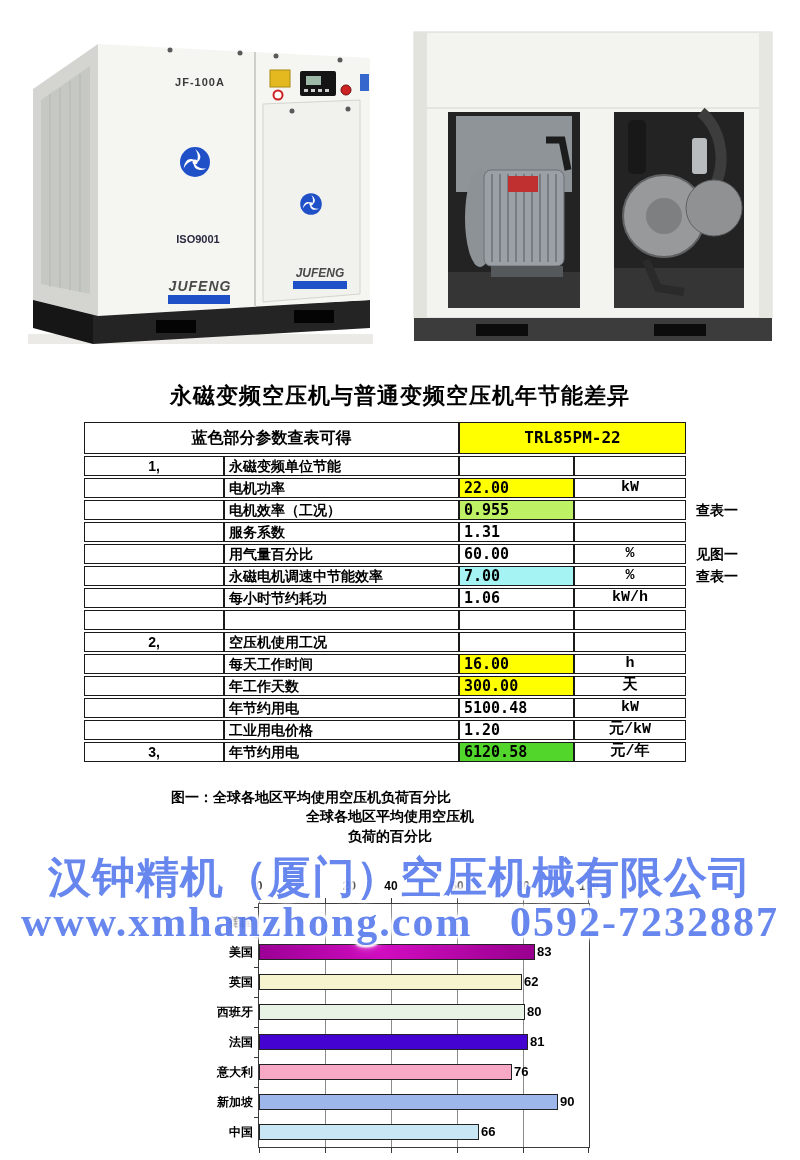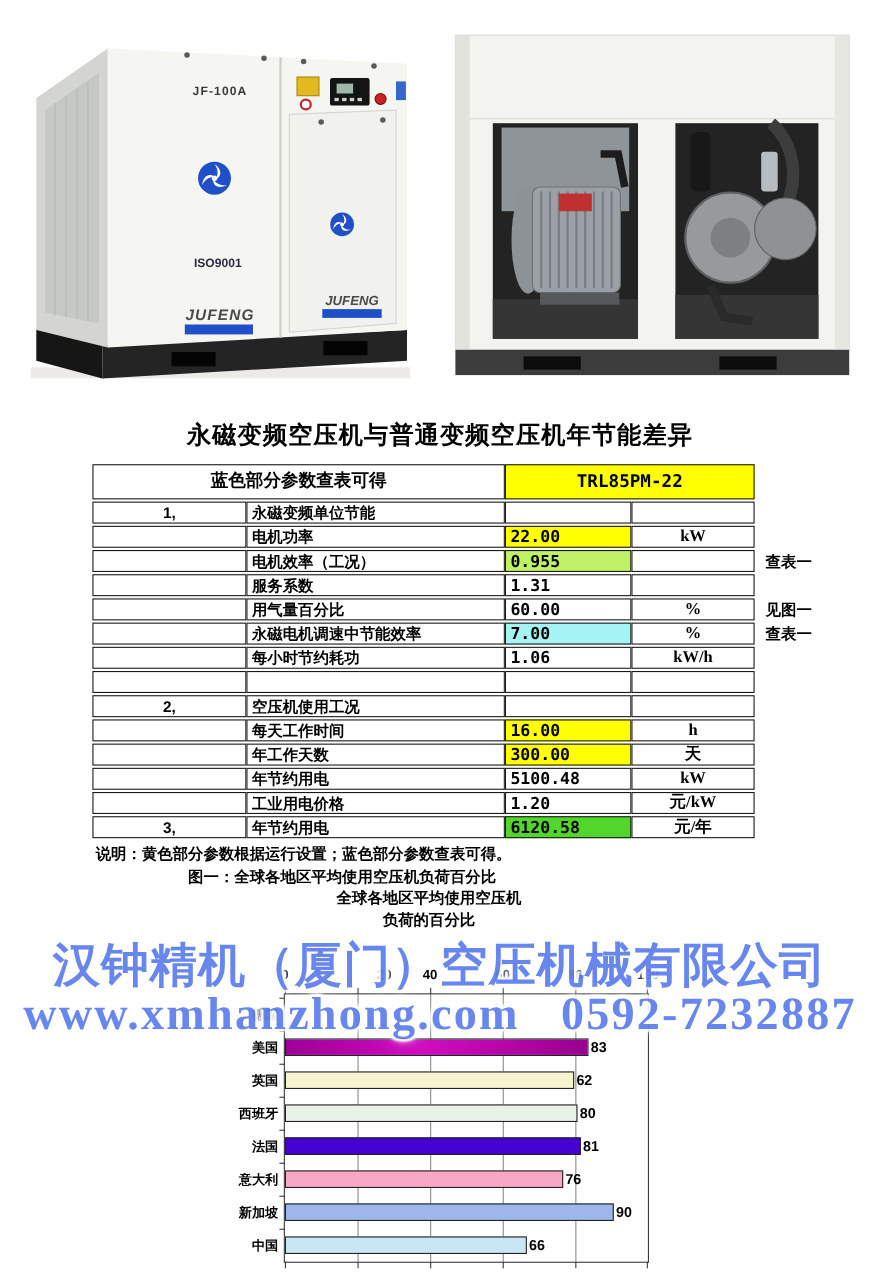--- a/index.html
+++ b/index.html
@@ -19,21 +19,21 @@
   #spec-table{position:absolute;left:84px;top:420px;border-collapse:separate;border-spacing:0 2px;
               table-layout:fixed;}
   #spec-table col.w1{width:140px}#spec-table col.w2{width:235px}
   #spec-table col.w3{width:115px}#spec-table col.w4{width:112px}#spec-table col.w5{width:80px}
   #spec-table td{border:1px solid #1a1a1a;height:18px;line-height:18px;padding:0 4px;
                  font-size:14px;font-weight:bold;overflow:hidden;white-space:nowrap;background:#fff;}
   #spec-table td.hdr{height:30px;line-height:30px;text-align:center;font-size:16px;}
   #spec-table td.hdr-model{background:#ffff00;font-family:"DejaVu Sans Mono",monospace;font-size:16px;}
   #spec-table td.c-seq{text-align:center;}
   #spec-table td.c-value{font-family:"DejaVu Sans Mono",monospace;font-size:15px;}
-  #spec-table td.c-unit{text-align:center;font-family:Liberation Serif, serif;font-size:15px;}
+  #spec-table td.c-unit{text-align:center;font-family:Liberation Mono, monospace;font-size:15px;}
   #spec-table td.c-ann{border:none;background:transparent;padding-left:10px;font-size:14px;}
 
   
   #note{position:absolute;left:87px;top:768px;font-size:14px;font-weight:bold;}
   #figure-caption{position:absolute;left:0;top:789px;width:622px;text-align:center;
                   font-size:14px;font-weight:bold;}
   #chart-title{position:absolute;left:240px;top:806px;width:300px;text-align:center;
                font-size:14px;font-weight:bold;line-height:20px;}
 
   
@@ -286,21 +286,20 @@
         <tr>
           <td class="c-seq">3,</td>
           <td class="c-label">年节约用电</td>
           <td class="c-value" style="background: rgb(83, 214, 44);">6120.58</td>
           <td class="c-unit">元/年</td>
           <td class="c-ann"></td>
         </tr>
       </tbody>
   </table>
 
-  <div id="note">说明：黄色部分参数根据运行设置；蓝色部分参数查表可得。</div>
   <div id="figure-caption">图一：全球各地区平均使用空压机负荷百分比</div>
 
   <div id="chart-title">
     <div>全球各地区平均使用空压机</div>
     <div>负荷的百分比</div>
   </div>
 
   <div id="plot">
       <div class="tick-top" style="left: 0px;"></div>
       <div class="tick-bottom" style="left: 0px;"></div>

